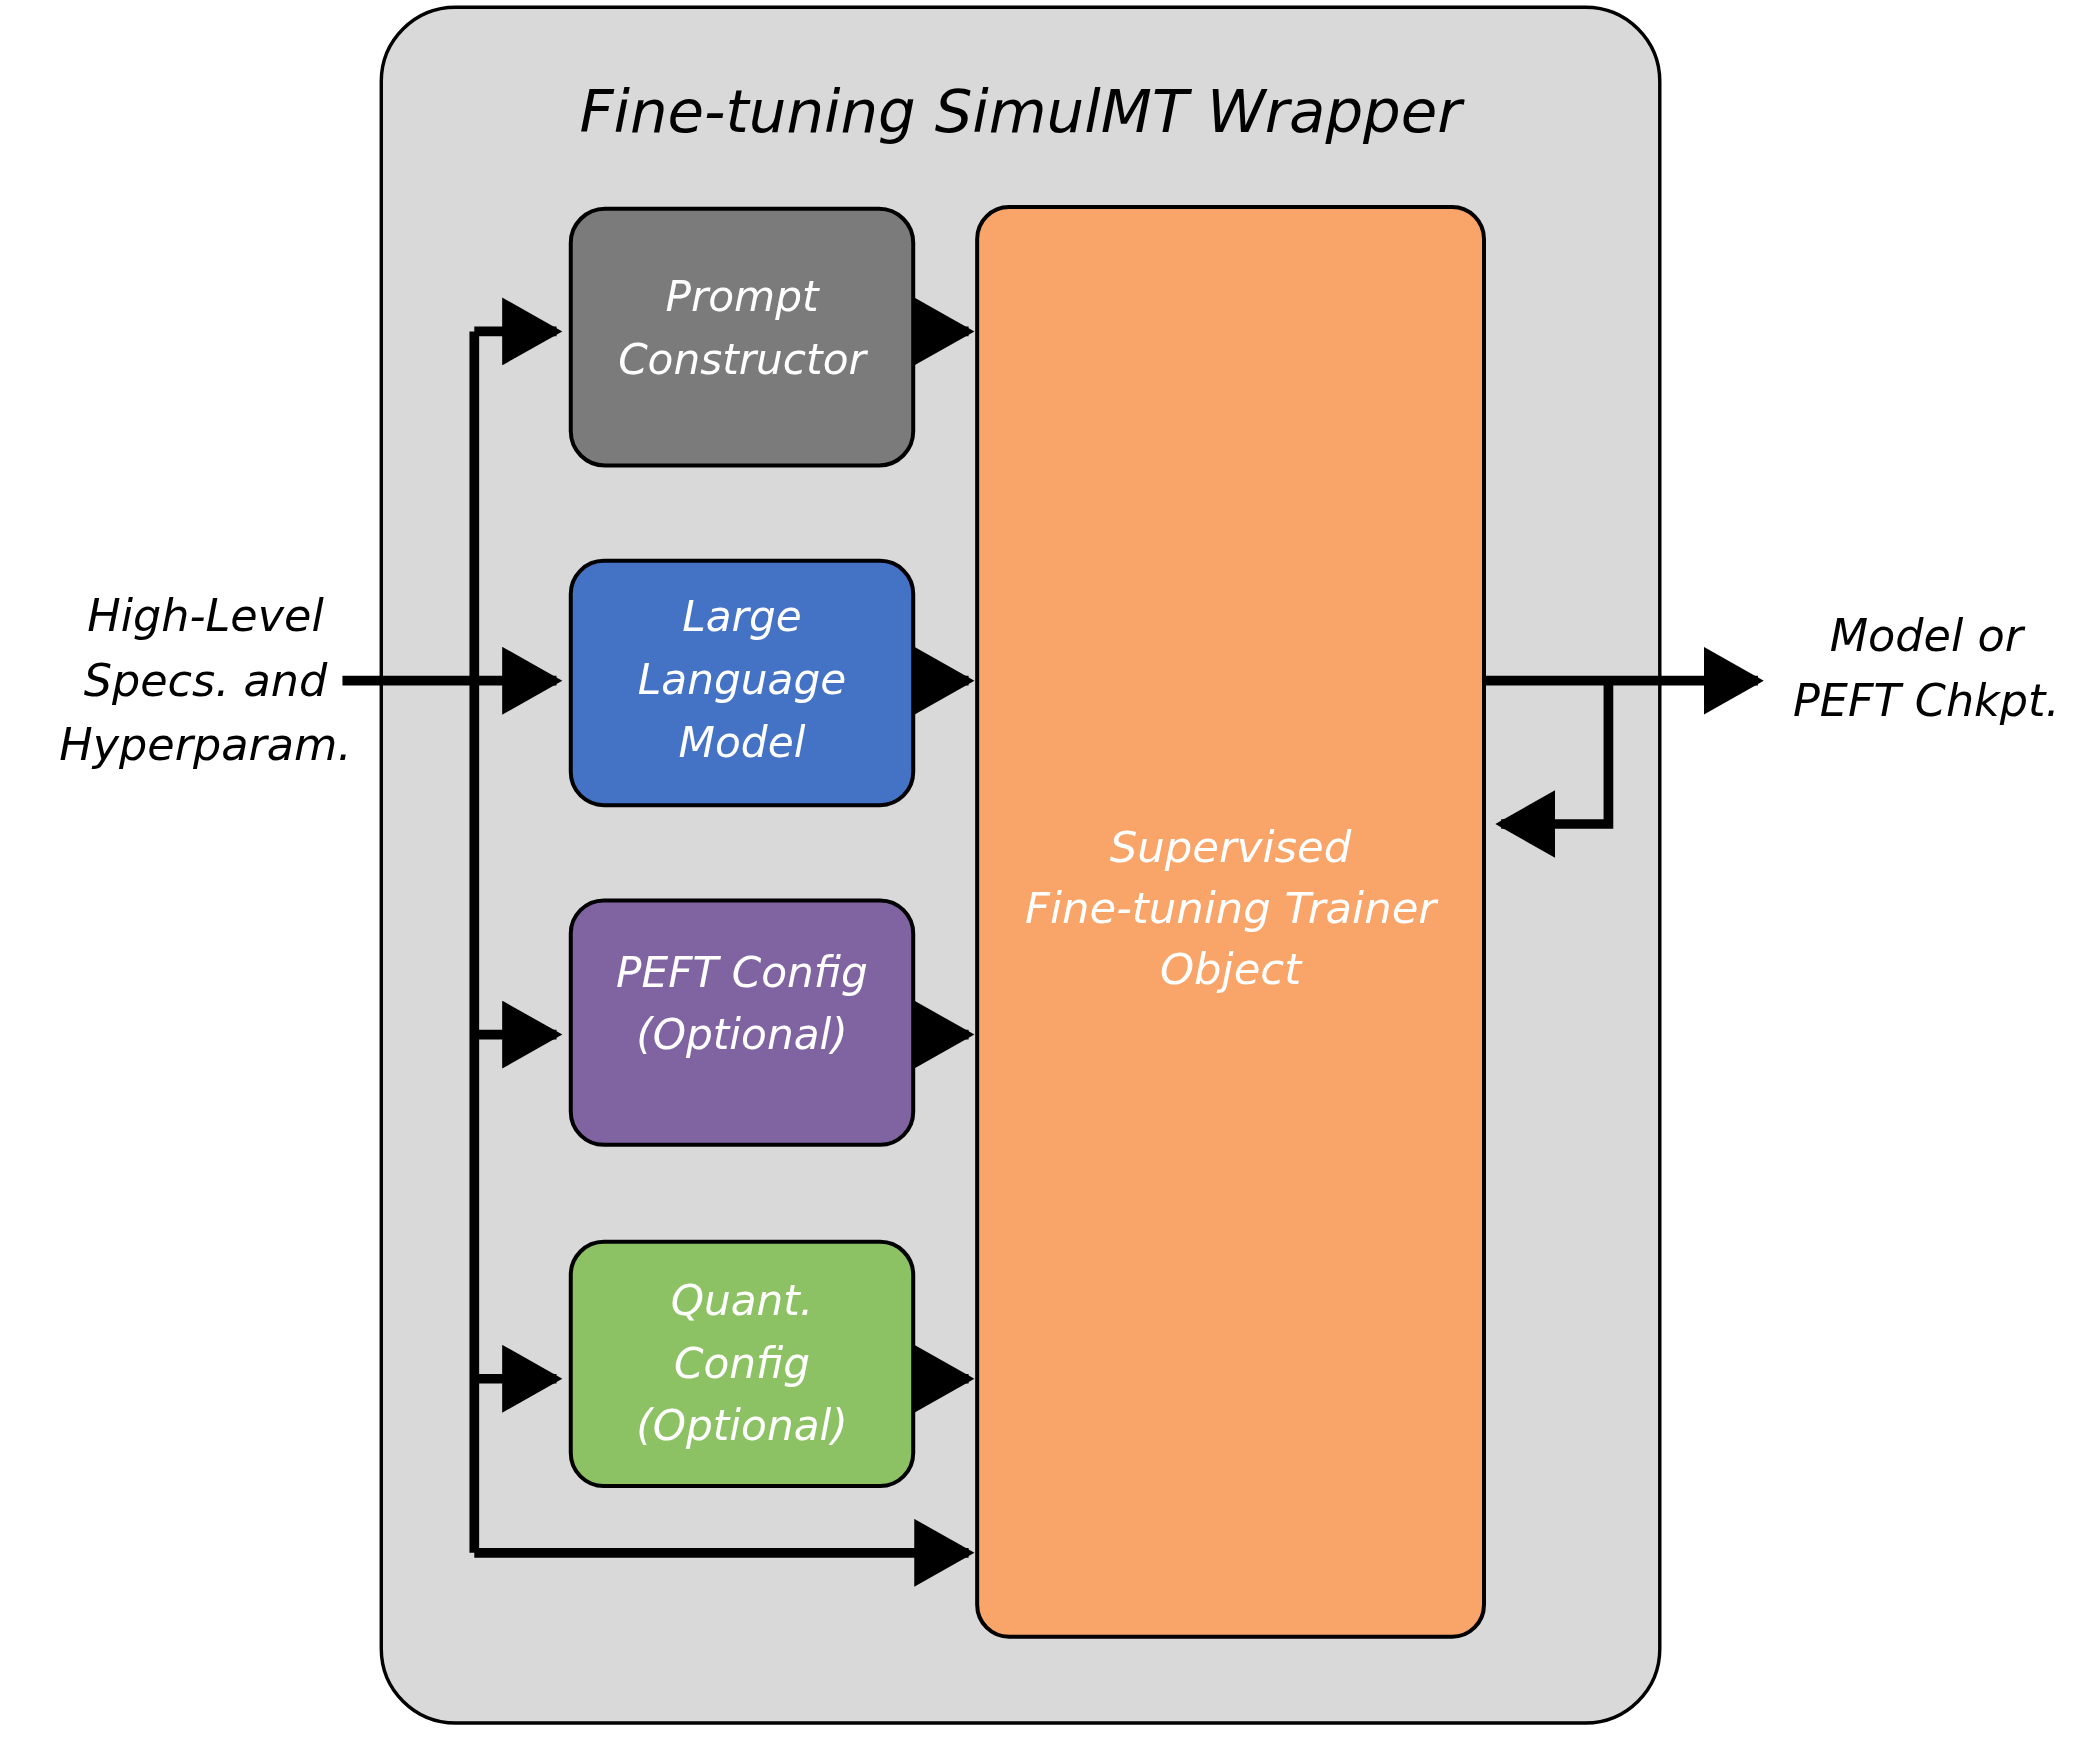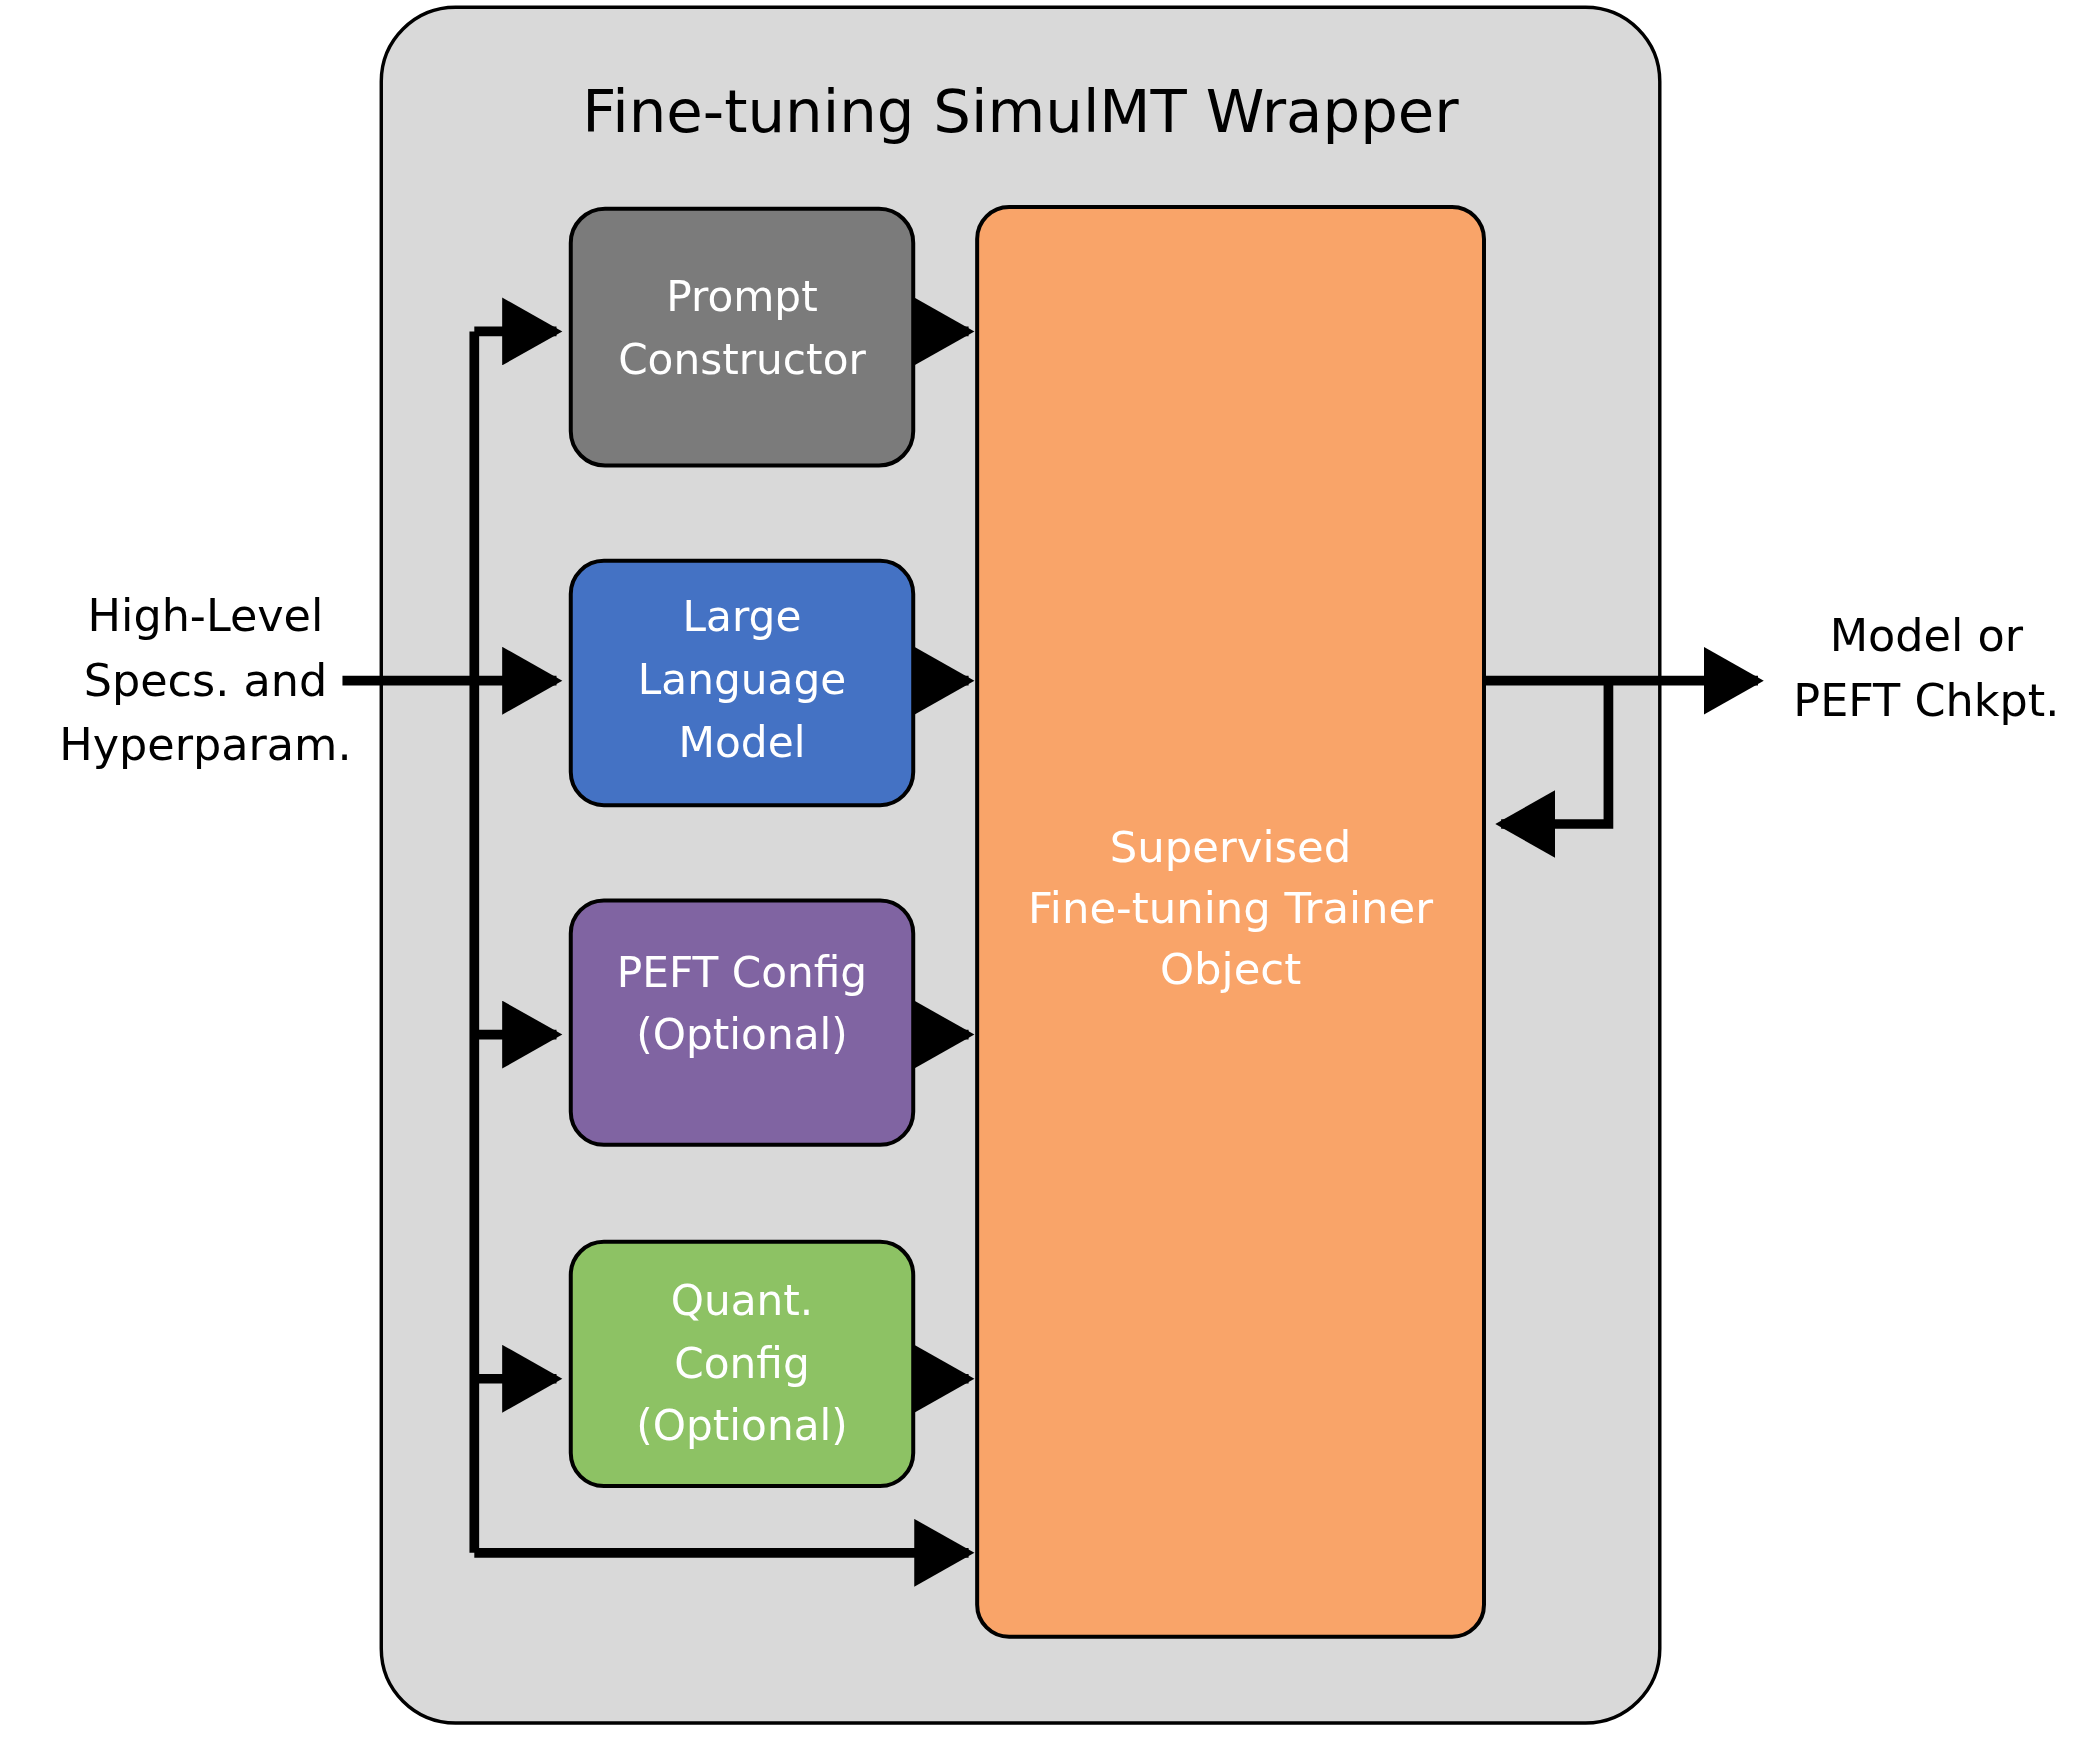--- a/index.html
+++ b/index.html
@@ -1,18 +1,18 @@
 <!DOCTYPE html>
 <html style="font-size:9px"><head>
 <meta charset="utf-8">
 <style>
   html,body{margin:0;padding:0;background:#ffffff;}
   body{width:2097px;height:1749px;overflow:hidden;
        font-family:"DejaVu Sans", sans-serif;}
-  #stage{position:relative;width:1961px;height:1749px;background:#fff;}
+  #stage{position:relative;width:1961px;height:1749px;background:#fff;font-style:italic;}
   svg#diagram{position:absolute;inset:0;width:2097px;height:1749px;display:block;}
   .box-label{font-family:"DejaVu Sans", sans-serif;font-weight:400;
              fill:#ffffff;text-anchor:middle;}
   .ext-label{font-family:"DejaVu Sans", sans-serif;font-weight:400;
              fill:#000000;text-anchor:middle;}
   .panel-title{font-family:"DejaVu Sans", sans-serif;font-weight:400;
                fill:#000000;text-anchor:middle;font-size:104px;}
   .fs-small{font-size:74px;}
   .fs-mid{font-size:76px;}
   .fs-ext{font-size:78px;}

